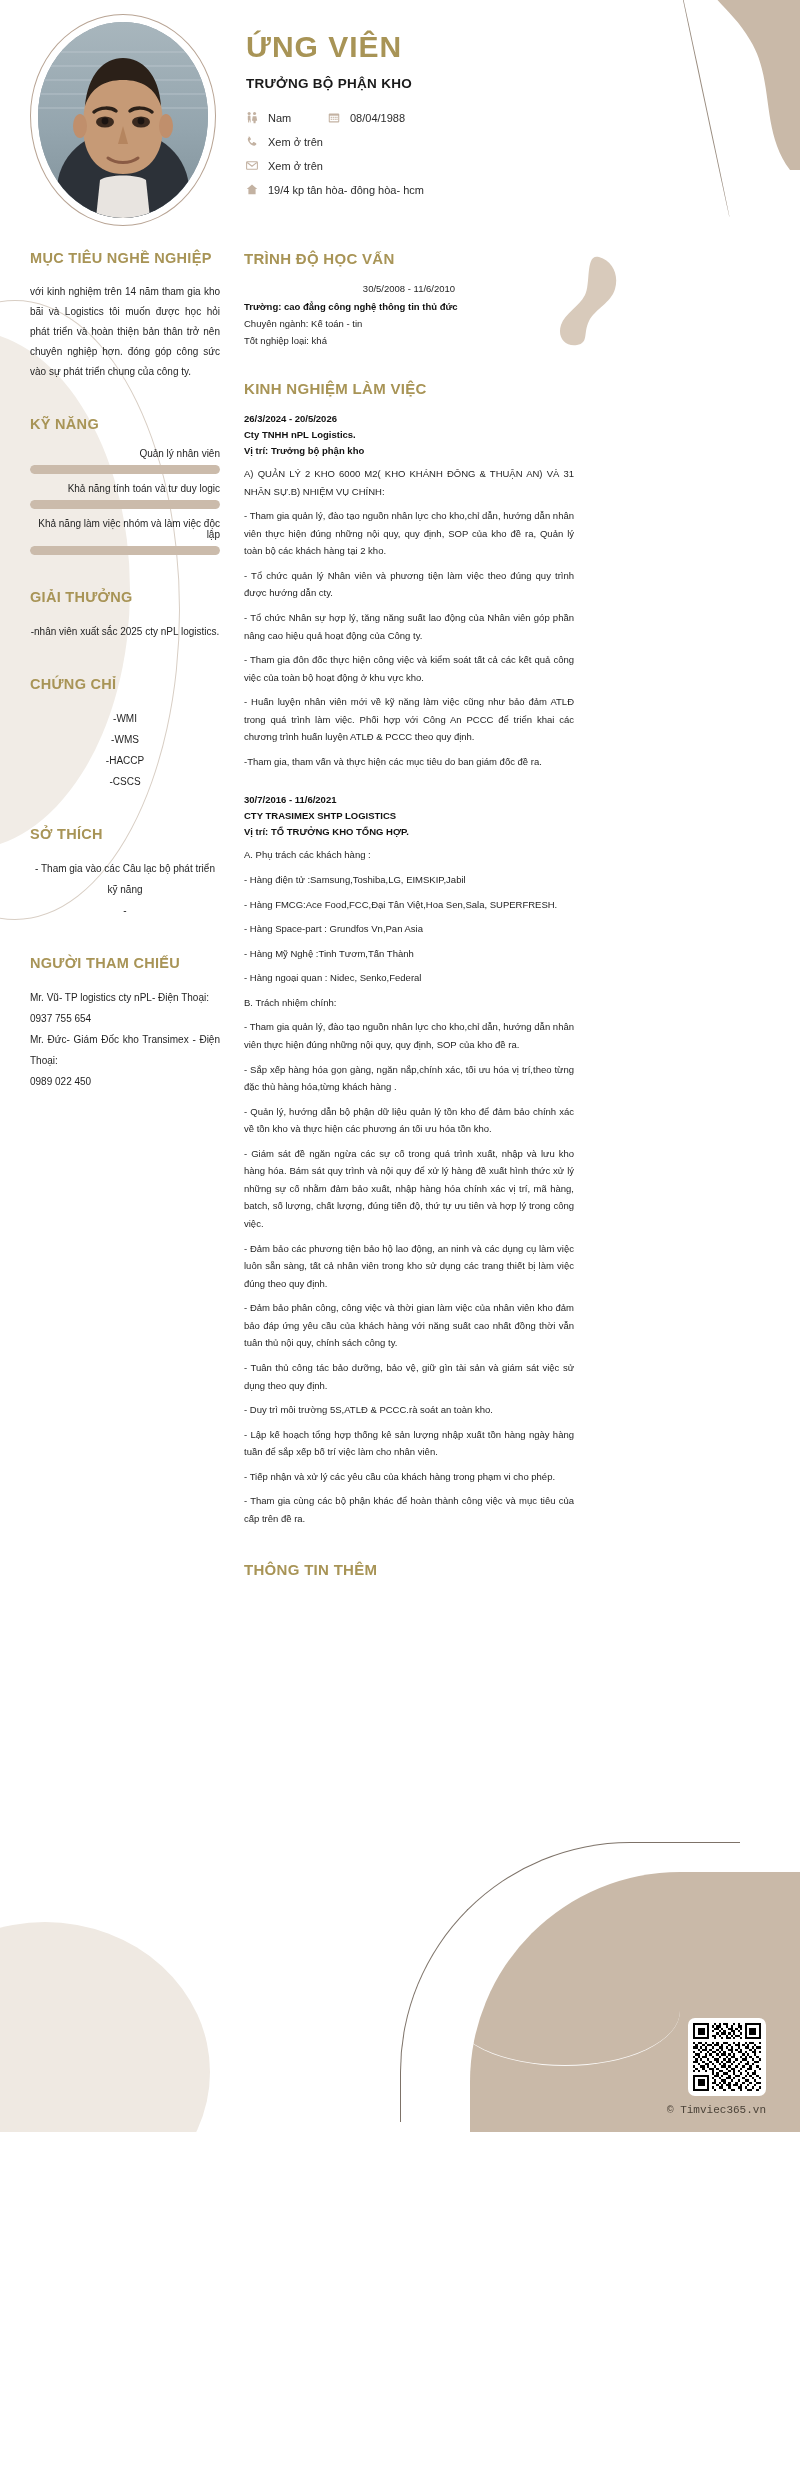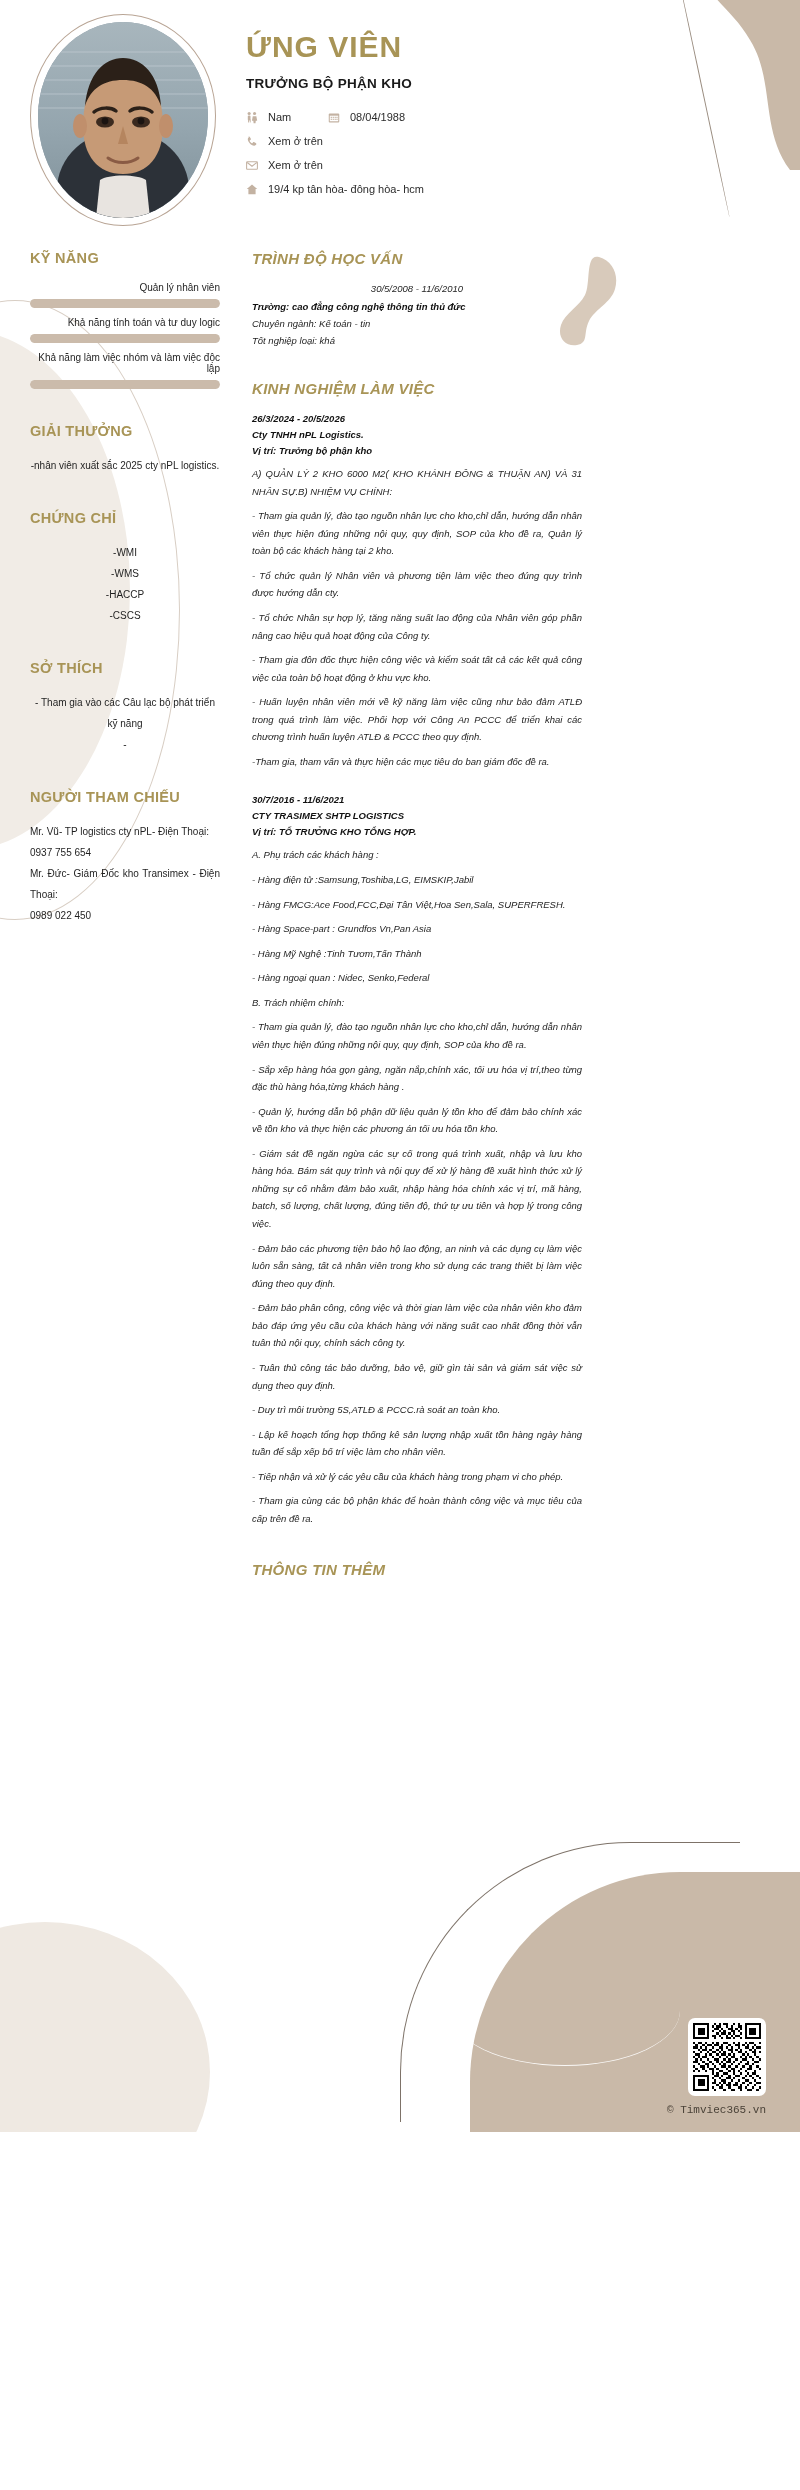--- a/index.html
+++ b/index.html
@@ -109,39 +109,39 @@
     letter-spacing: 1px;
     color: #a89456;
   }
   .job-title {
     margin-top: 12px;
     font-size: 13.5px; font-weight: bold;
     color: #1a1a1a; letter-spacing: .3px;
   }
   .contact-list { margin-top: 20px; }
   .contact-row {
-    display: flex; align-items: flex-start;
+    display: flex; align-items: center;
     margin-bottom: 11px;
     font-size: 11px; color: #2b2b2b;
   }
   .c-icon {
     width: 22px; flex: 0 0 22px;
     display: flex; align-items: center; justify-content: flex-start;
     color: #c3b2a2;
   }
   .c-icon svg { width: 12px; height: 13px; fill: #c3b2a2; }
   .c-text { white-space: nowrap; }
   .c-text.w1 { width: 60px; }
 
   
   .col-left {
     position: absolute; top: 250px; left: 30px; width: 190px;
   }
   .col-right {
-    position: absolute; top: 250px; left: 252px; width: 330px; font-style: italic;
+    position: absolute; top: 250px; left: 244px; width: 330px;
   }
 
   .sec-title {
     font-size: 14.5px; font-weight: bold; color: #a89456;
     letter-spacing: .3px;
     margin-bottom: 16px;
   }
   .sec-title.right { font-size: 15px; }
   .sec { margin-bottom: 34px; position: relative; }
 
@@ -306,20 +306,24 @@
               </svg>
           </span>
           <span class="c-text">19/4 kp tân hòa- đông hòa- hcm</span>
         </div>
       </div>
     </div>
   </div>
 
   <div class="col-left">
 
+    <div class="sec">
+      <div class="sec-title">MỤC TIÊU NGHỀ NGHIỆP</div>
+      <div class="body-text">với kinh nghiệm trên 14 năm tham gia  kho bãi và Logistics tôi muốn được học hỏi phát triển và hoàn thiện bản thân trở nên chuyên nghiệp hơn. đóng góp công sức vào sự phát triển chung của công ty.</div>
+    </div>
 
     <div class="sec">
       <div class="sec-title">KỸ NĂNG</div>
 
       <div class="skill">
         <div class="skill-label">Quản lý nhân viên</div>
         <div class="bar">
           <div class="bar-fill" style="width:100%"></div>
         </div>
       </div>

